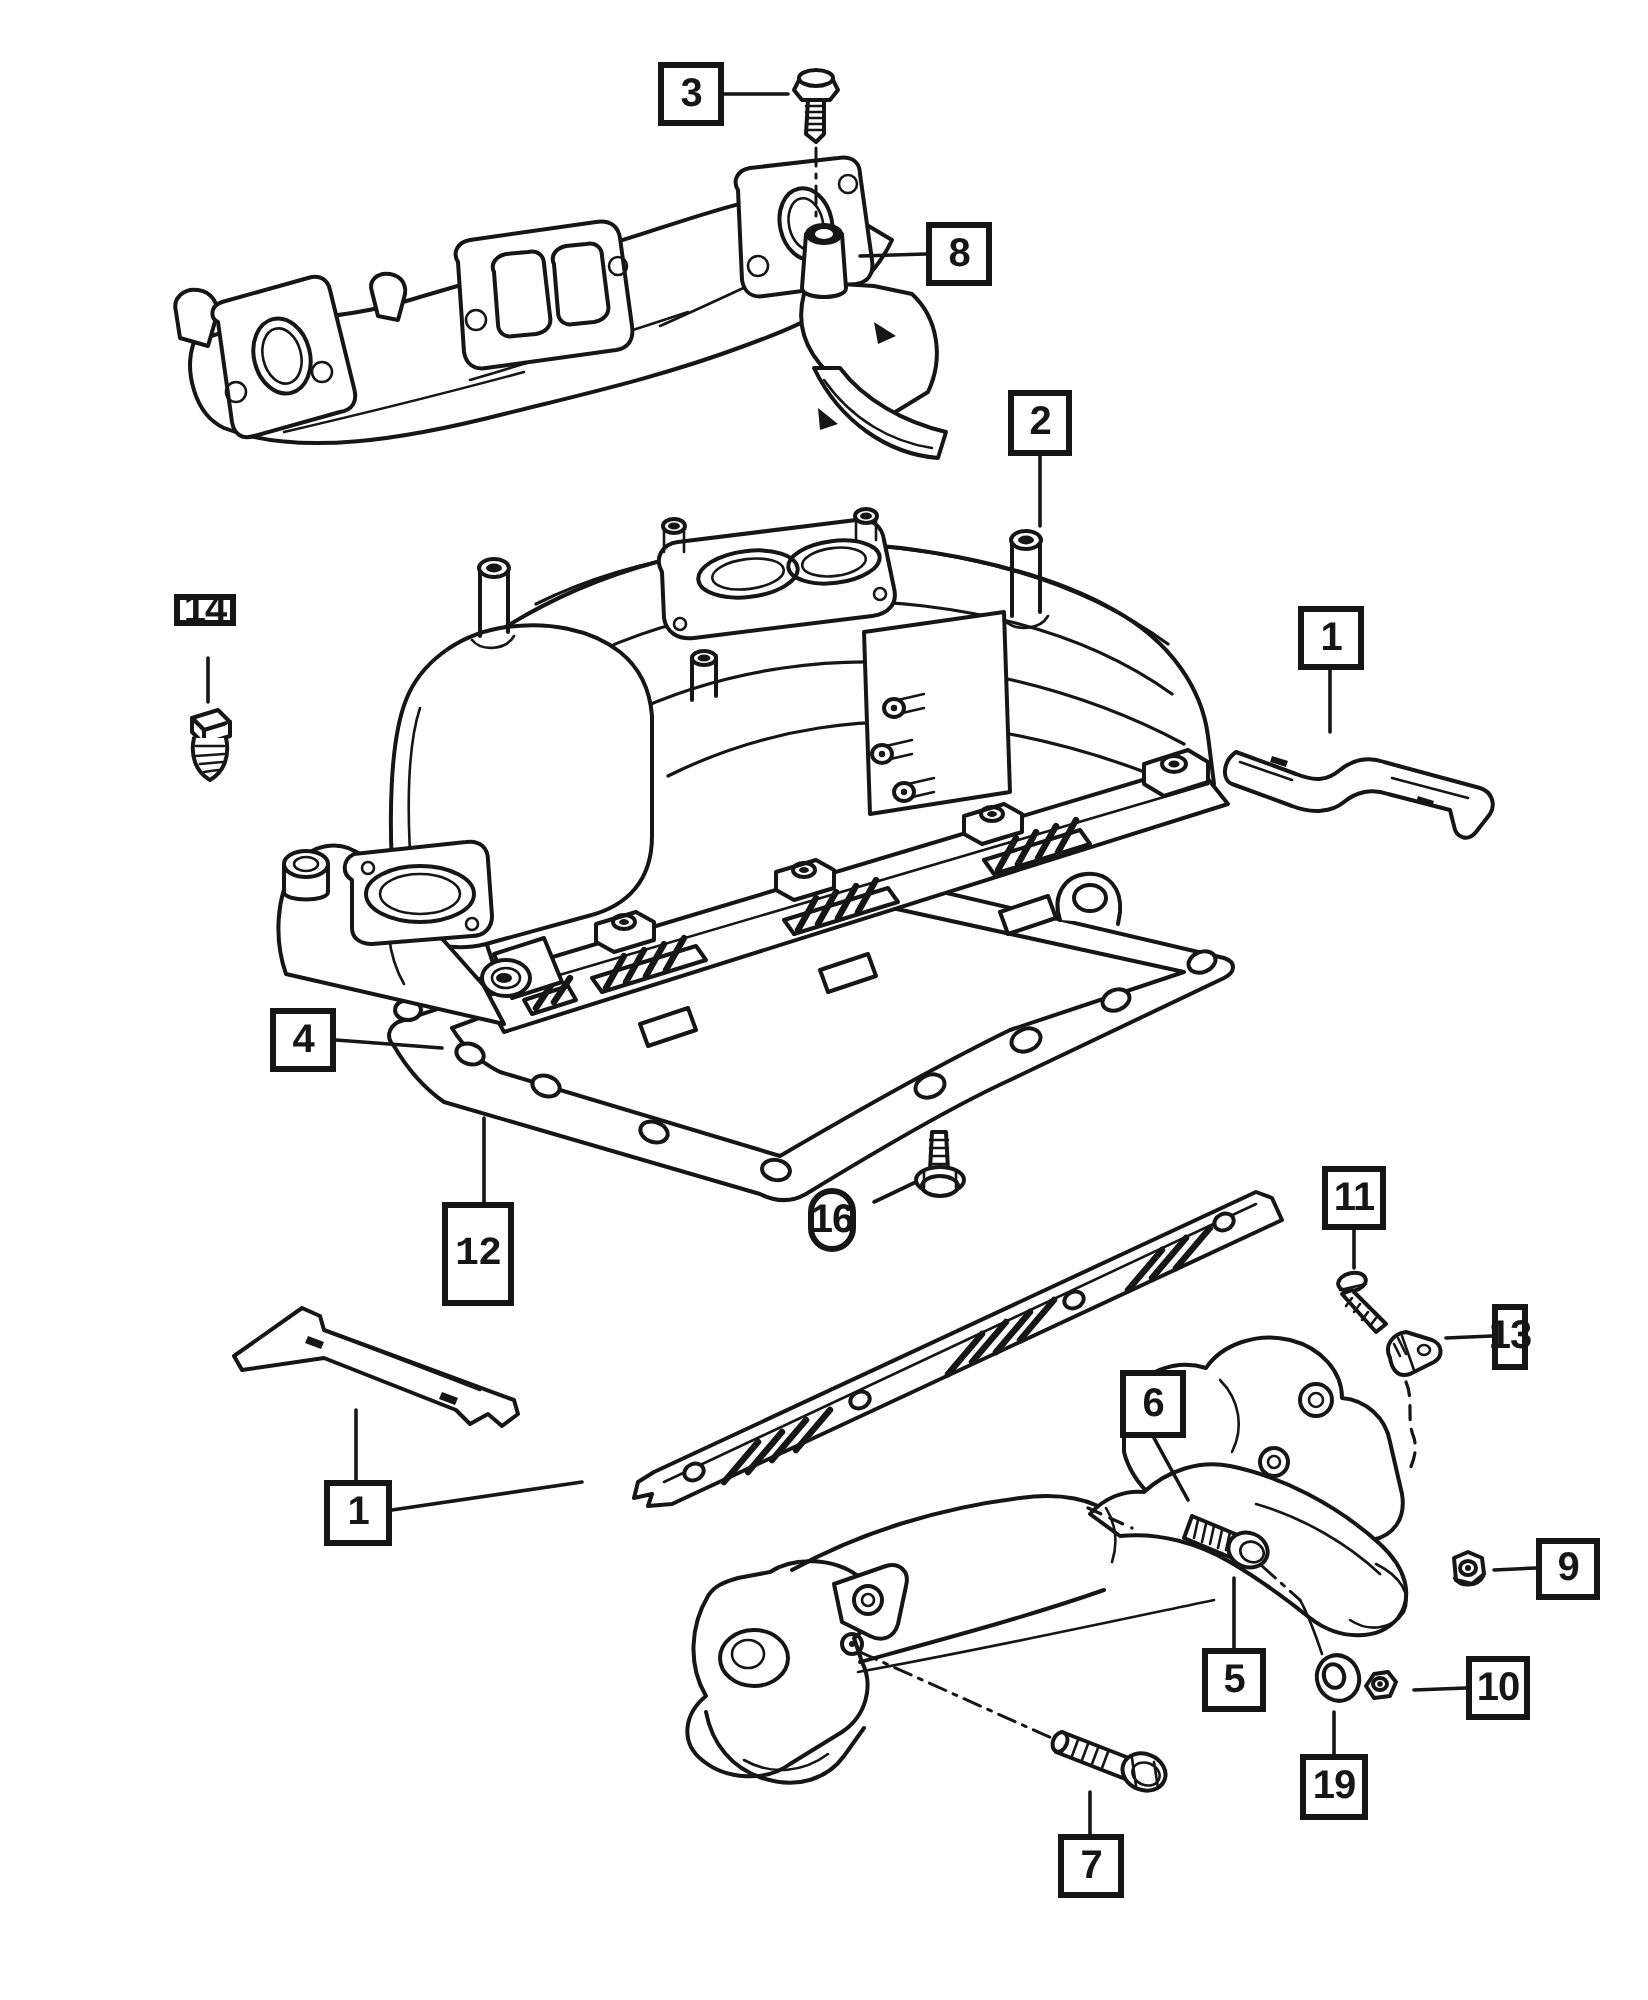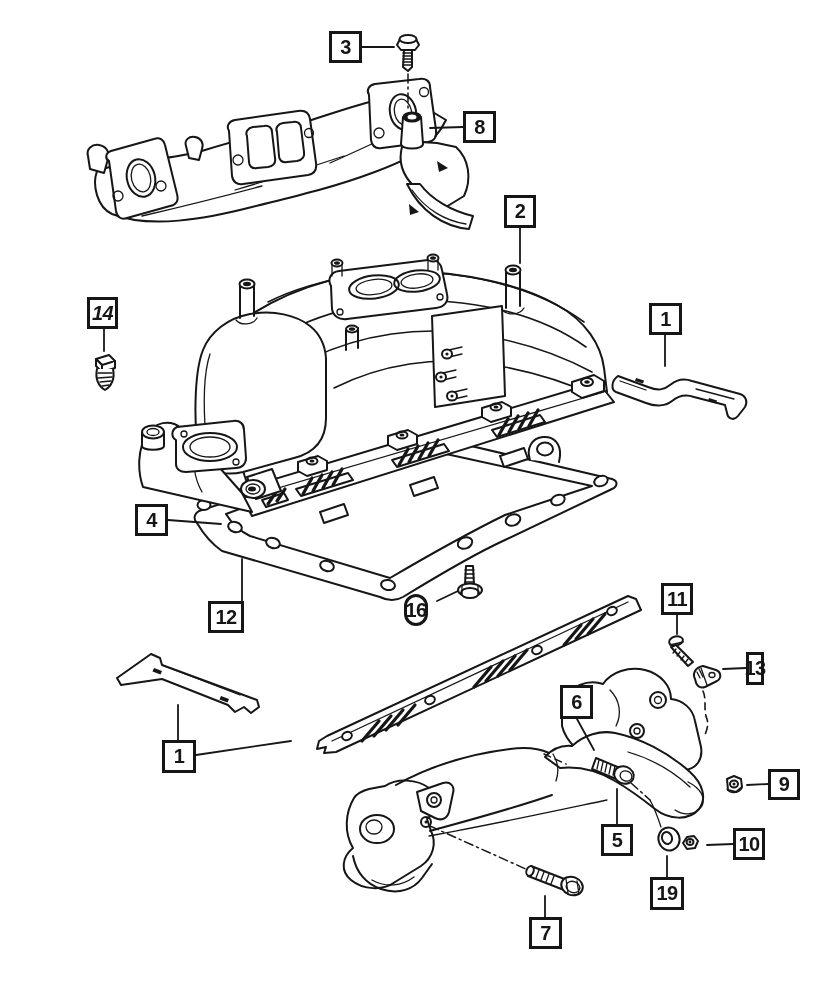--- a/index.html
+++ b/index.html
@@ -336,24 +336,24 @@
         <polyline points="545,917 545,896"></polyline>
         <polyline points="178,740 178,705"></polyline>
         <polyline points="196,755 291,741"></polyline>
       </g>
 </svg>
 
 <div id="callout-layer">
       <div class="callout" style="left: 329px; top: 31px; width: 33px; height: 32px;">3</div>
       <div class="callout" style="left: 463px; top: 111px; width: 33px; height: 32px;">8</div>
       <div class="callout" style="left: 504px; top: 195px; width: 32px; height: 33px;">2</div>
-      <div class="callout" style="left: 87px; top: 297px; width: 31px; height: 32px; font-style: italic;">14</div>
+      <div class="callout" style="left: 87px; top: 297px; width: 31px; height: 16px;">14</div>
       <div class="callout" style="left: 649px; top: 303px; width: 33px; height: 32px;">1</div>
       <div class="callout" style="left: 135px; top: 504px; width: 33px; height: 32px;">4</div>
-      <div class="callout" style="left: 208px; top: 601px; width: 36px; height: 32px;">12</div>
+      <div class="callout" style="left: 221px; top: 601px; width: 36px; height: 52px; font-family: Liberation Mono, monospace;">12</div>
       <div class="callout" style="left: 404px; top: 594px; width: 24px; height: 32px; border-radius: 14px;">16</div>
       <div class="callout" style="left: 661px; top: 583px; width: 32px; height: 32px;">11</div>
       <div class="callout" style="left: 746px; top: 652px; width: 18px; height: 33px;">13</div>
       <div class="callout" style="left: 560px; top: 685px; width: 33px; height: 34px;">6</div>
       <div class="callout" style="left: 768px; top: 769px; width: 32px; height: 31px;">9</div>
       <div class="callout" style="left: 601px; top: 824px; width: 32px; height: 32px;">5</div>
       <div class="callout" style="left: 733px; top: 828px; width: 32px; height: 32px;">10</div>
       <div class="callout" style="left: 650px; top: 877px; width: 34px; height: 33px;">19</div>
       <div class="callout" style="left: 529px; top: 917px; width: 33px; height: 32px;">7</div>
       <div class="callout" style="left: 162px; top: 740px; width: 34px; height: 33px;">1</div>

